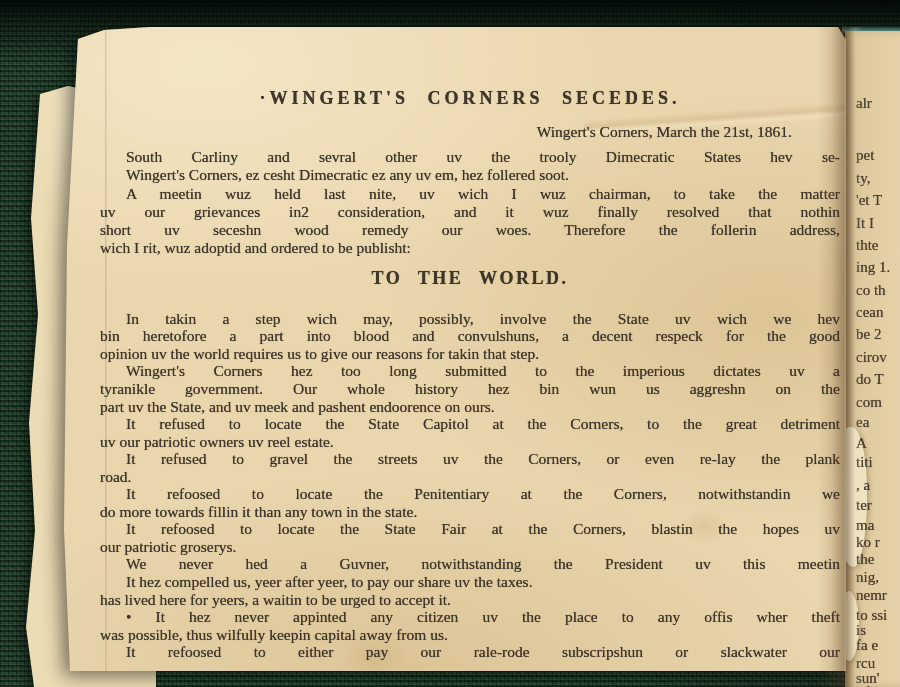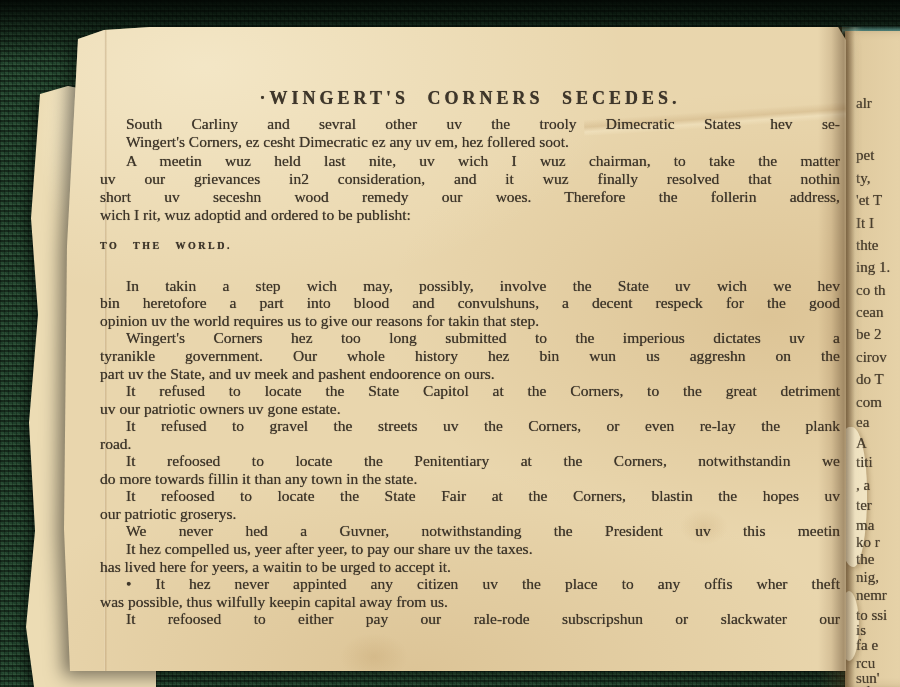--- a/index.html
+++ b/index.html
@@ -59,21 +59,21 @@
       rgba(70,44,18,.4) 58%, rgba(70,44,18,.28) 68%, rgba(246,232,196,.18) 84%, rgba(101,67,33,0) 100%);}
 
   
   .textblock{position:absolute;left:36px;top:60px;width:740px;color:#3e362a;
     text-shadow:0 0 .7px rgba(62,54,42,.85);}
   h1.ptitle{margin:0;font-size:18px;line-height:22px;font-weight:bold;text-align:center;
     letter-spacing:4px;word-spacing:10px;}
   .dateline{margin-top:13px;height:20px;line-height:20px;font-size:15.5px;text-align:right;padding-right:48px;}
   .sec{margin:0;padding:0;}
   .sec1{margin-top:6px;}
-  h2.address{margin:12px 0 0 0;font-size:10px;line-height:17px;font-weight:bold;
+  h2.address{margin:12px 0 0 0;font-size:18px;line-height:17px;font-weight:bold;text-align:center;
     letter-spacing:2.5px;word-spacing:9px;}
   .sec2{margin-top:23px;}
   .tl{font-size:15.5px;text-align:justify;text-align-last:justify;white-space:nowrap;}
   .sec1 .tl{height:18.3px;line-height:18.3px;}
   .sec2 .tl{height:17.55px;line-height:17.55px;}
   .tl.ind{text-indent:26px;}
   .tl.end{text-align-last:left;}
 </style>
 </head>
 <body>
@@ -124,20 +124,21 @@
     <div class="backpage"></div>
   </div>
 
   <div class="mainpage-wrap">
     <div class="mainpage">
       <div class="crease-v"></div>
       <div class="wrinkle"></div>
 
       <div class="textblock">
         <h1 class="ptitle">·WINGERT'S  CORNERS  SECEDES.</h1>
+        <div class="dateline">Wingert's Corners, March the 21st, 1861.</div>
 
         <div class="sec sec1">
 
         <div class="tl ind">South Carliny and sevral other uv the trooly Dimecratic States hev se-</div>
             <div class="tl ind end">Wingert's Corners, ez cesht Dimecratic ez any uv em, hez follered soot.</div>
             <div class="tl ind">A meetin wuz held last nite, uv wich I wuz chairman, to take the matter</div>
             <div class="tl">uv our grievances in2 consideration, and it wuz finally resolved that nothin</div>
             <div class="tl">short uv seceshn wood remedy our woes. Therefore the follerin address,</div>
             <div class="tl end">wich I rit, wuz adoptid and ordered to be publisht:</div>
           </div>
@@ -146,21 +147,21 @@
 
         <div class="sec sec2">
 
         <div class="tl ind">In takin a step wich may, possibly, involve the State uv wich we hev</div>
             <div class="tl">bin heretofore a part into blood and convulshuns, a decent respeck for the good</div>
             <div class="tl end">opinion uv the world requires us to give our reasons for takin that step.</div>
             <div class="tl ind">Wingert's Corners hez too long submitted to the imperious dictates uv a</div>
             <div class="tl">tyranikle government. Our whole history hez bin wun us aggreshn on the</div>
             <div class="tl end">part uv the State, and uv meek and pashent endoorence on ours.</div>
             <div class="tl ind">It refused to locate the State Capitol at the Corners, to the great detriment</div>
-            <div class="tl end">uv our patriotic owners uv gone estate.</div>
+            <div class="tl end">uv our patriotic owners uv reel estate.</div>
             <div class="tl ind">It refused to gravel the streets uv the Corners, or even re-lay the plank</div>
             <div class="tl end">road.</div>
             <div class="tl ind">It refoosed to locate the Penitentiary at the Corners, notwithstandin we</div>
             <div class="tl end">do more towards fillin it than any town in the state.</div>
             <div class="tl ind">It refoosed to locate the State Fair at the Corners, blastin the hopes uv</div>
             <div class="tl end">our patriotic groserys.</div>
             <div class="tl ind">We never hed a Guvner, notwithstanding the President uv this meetin</div>
             <div class="tl ind end">It hez compelled us, yeer after yeer, to pay our share uv the taxes.</div>
             <div class="tl end">has lived here for yeers, a waitin to be urged to accept it.</div>
             <div class="tl ind">• It hez never appinted any citizen uv the place to any offis wher theft</div>

